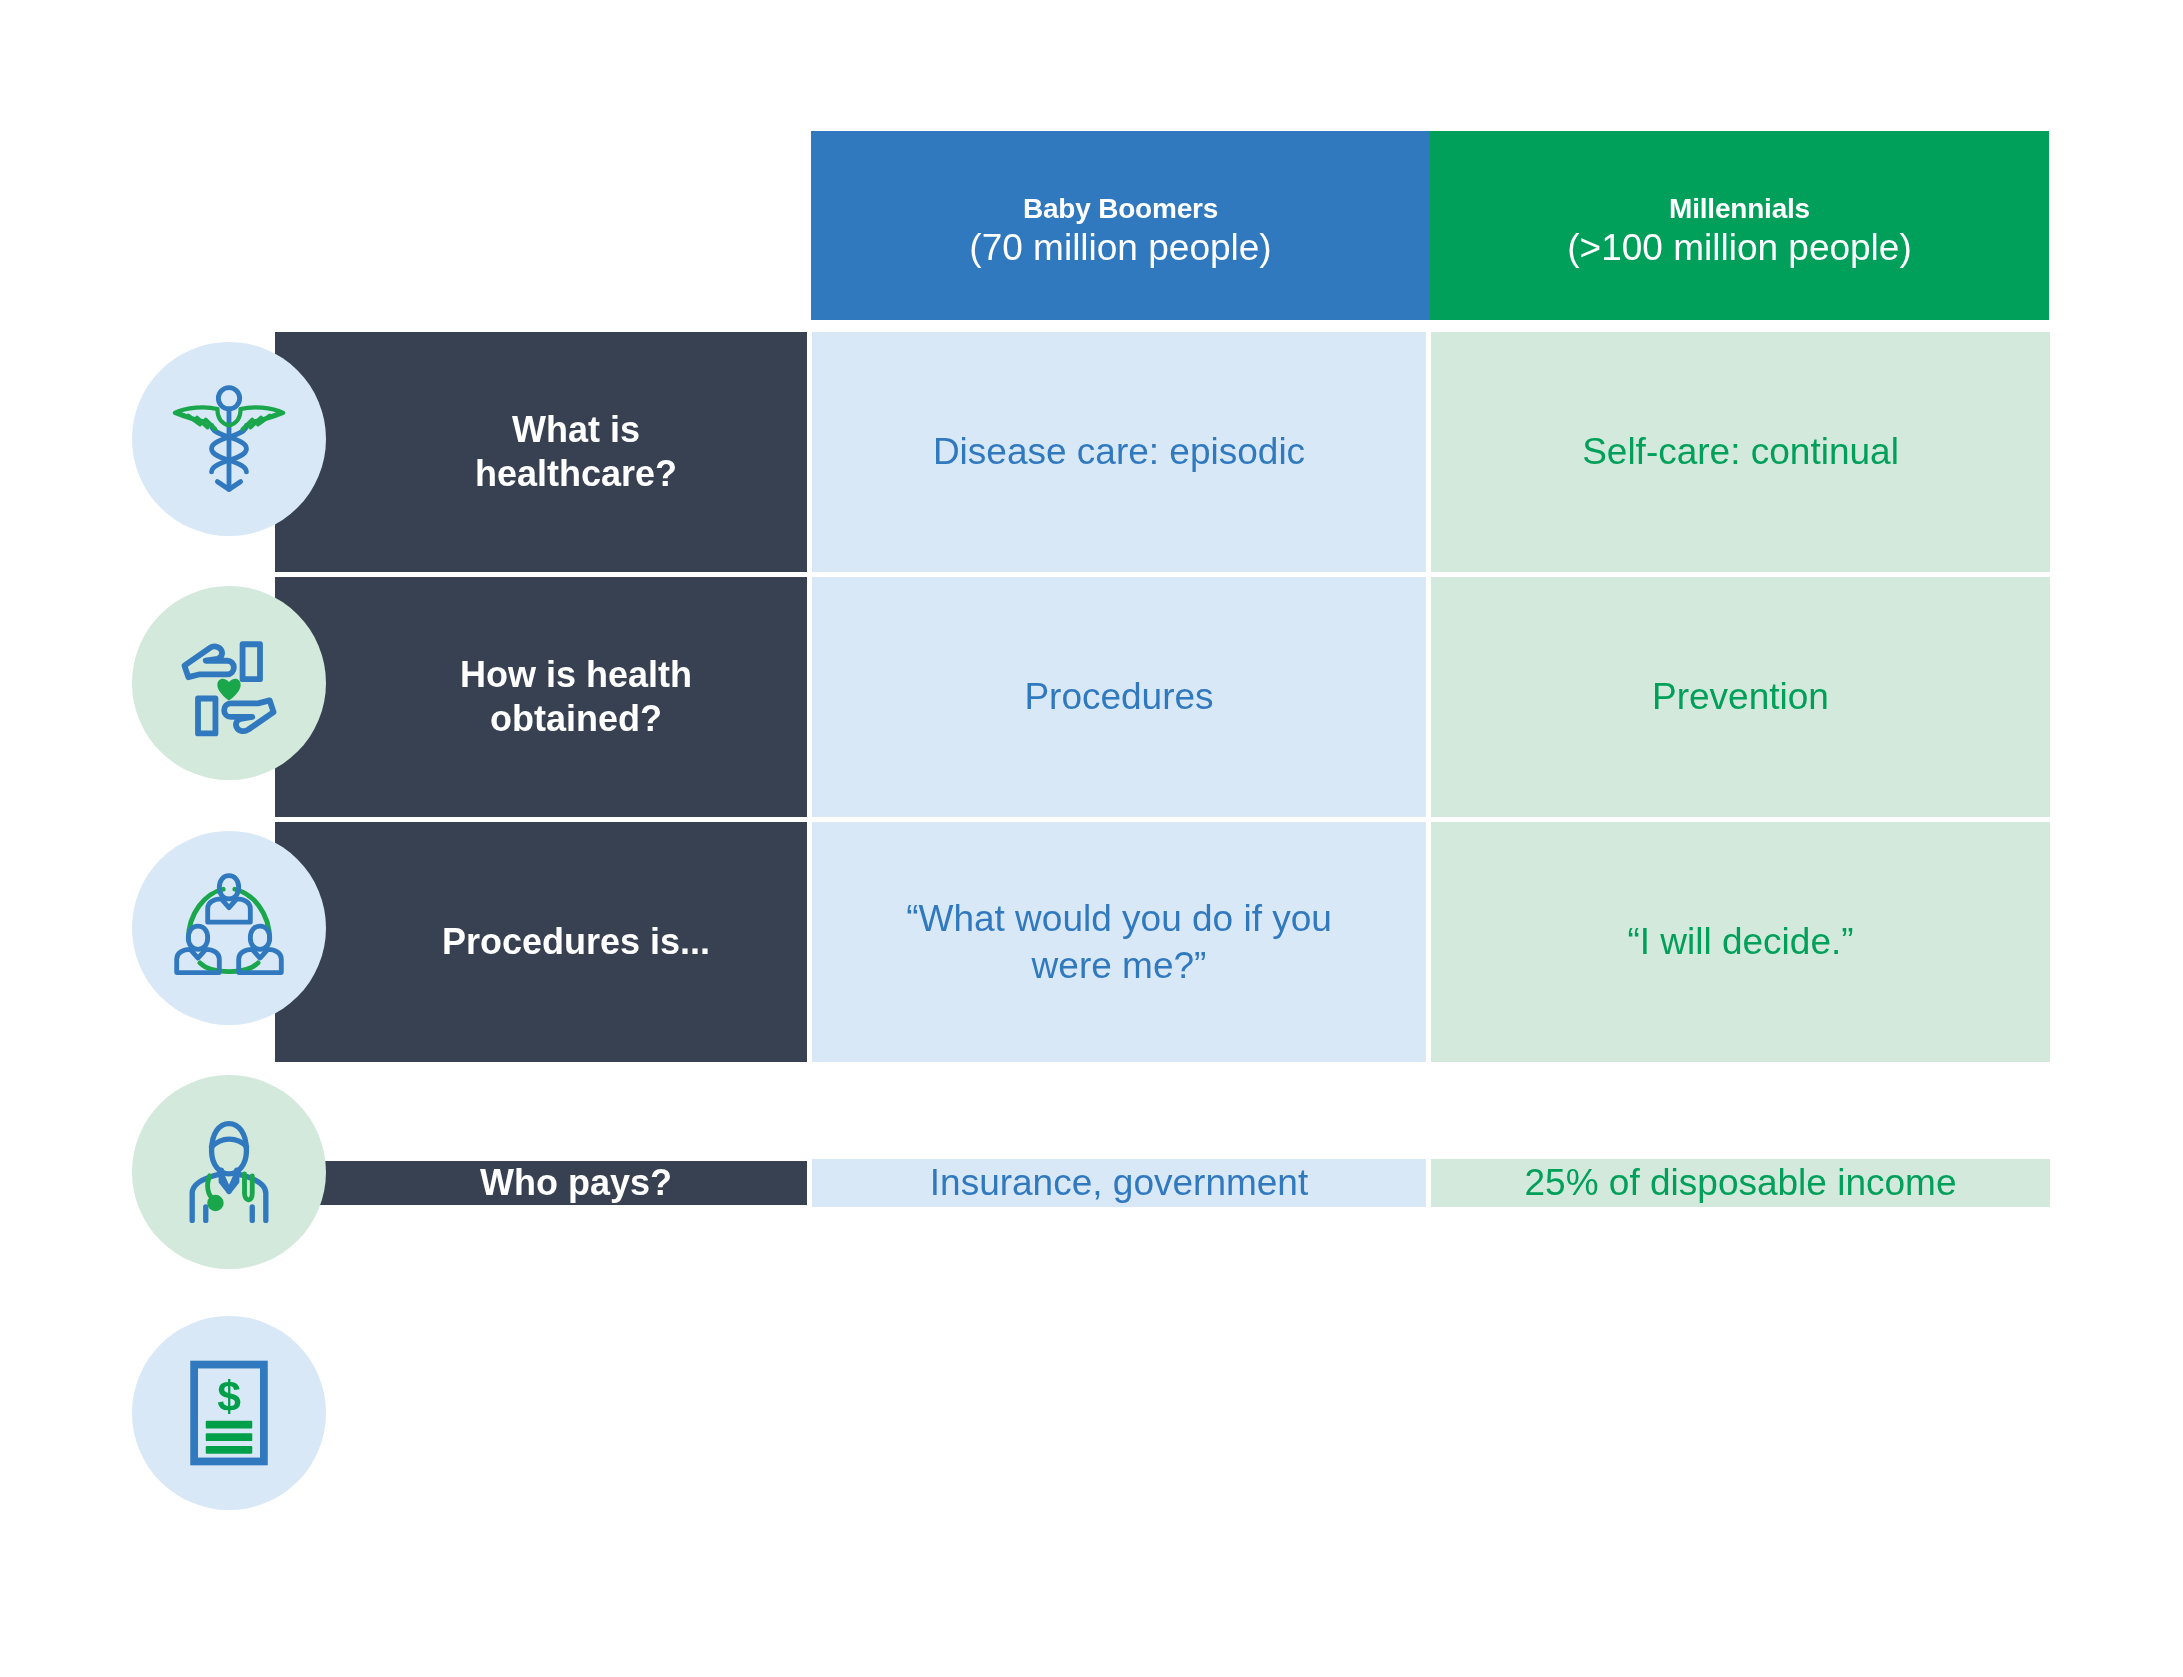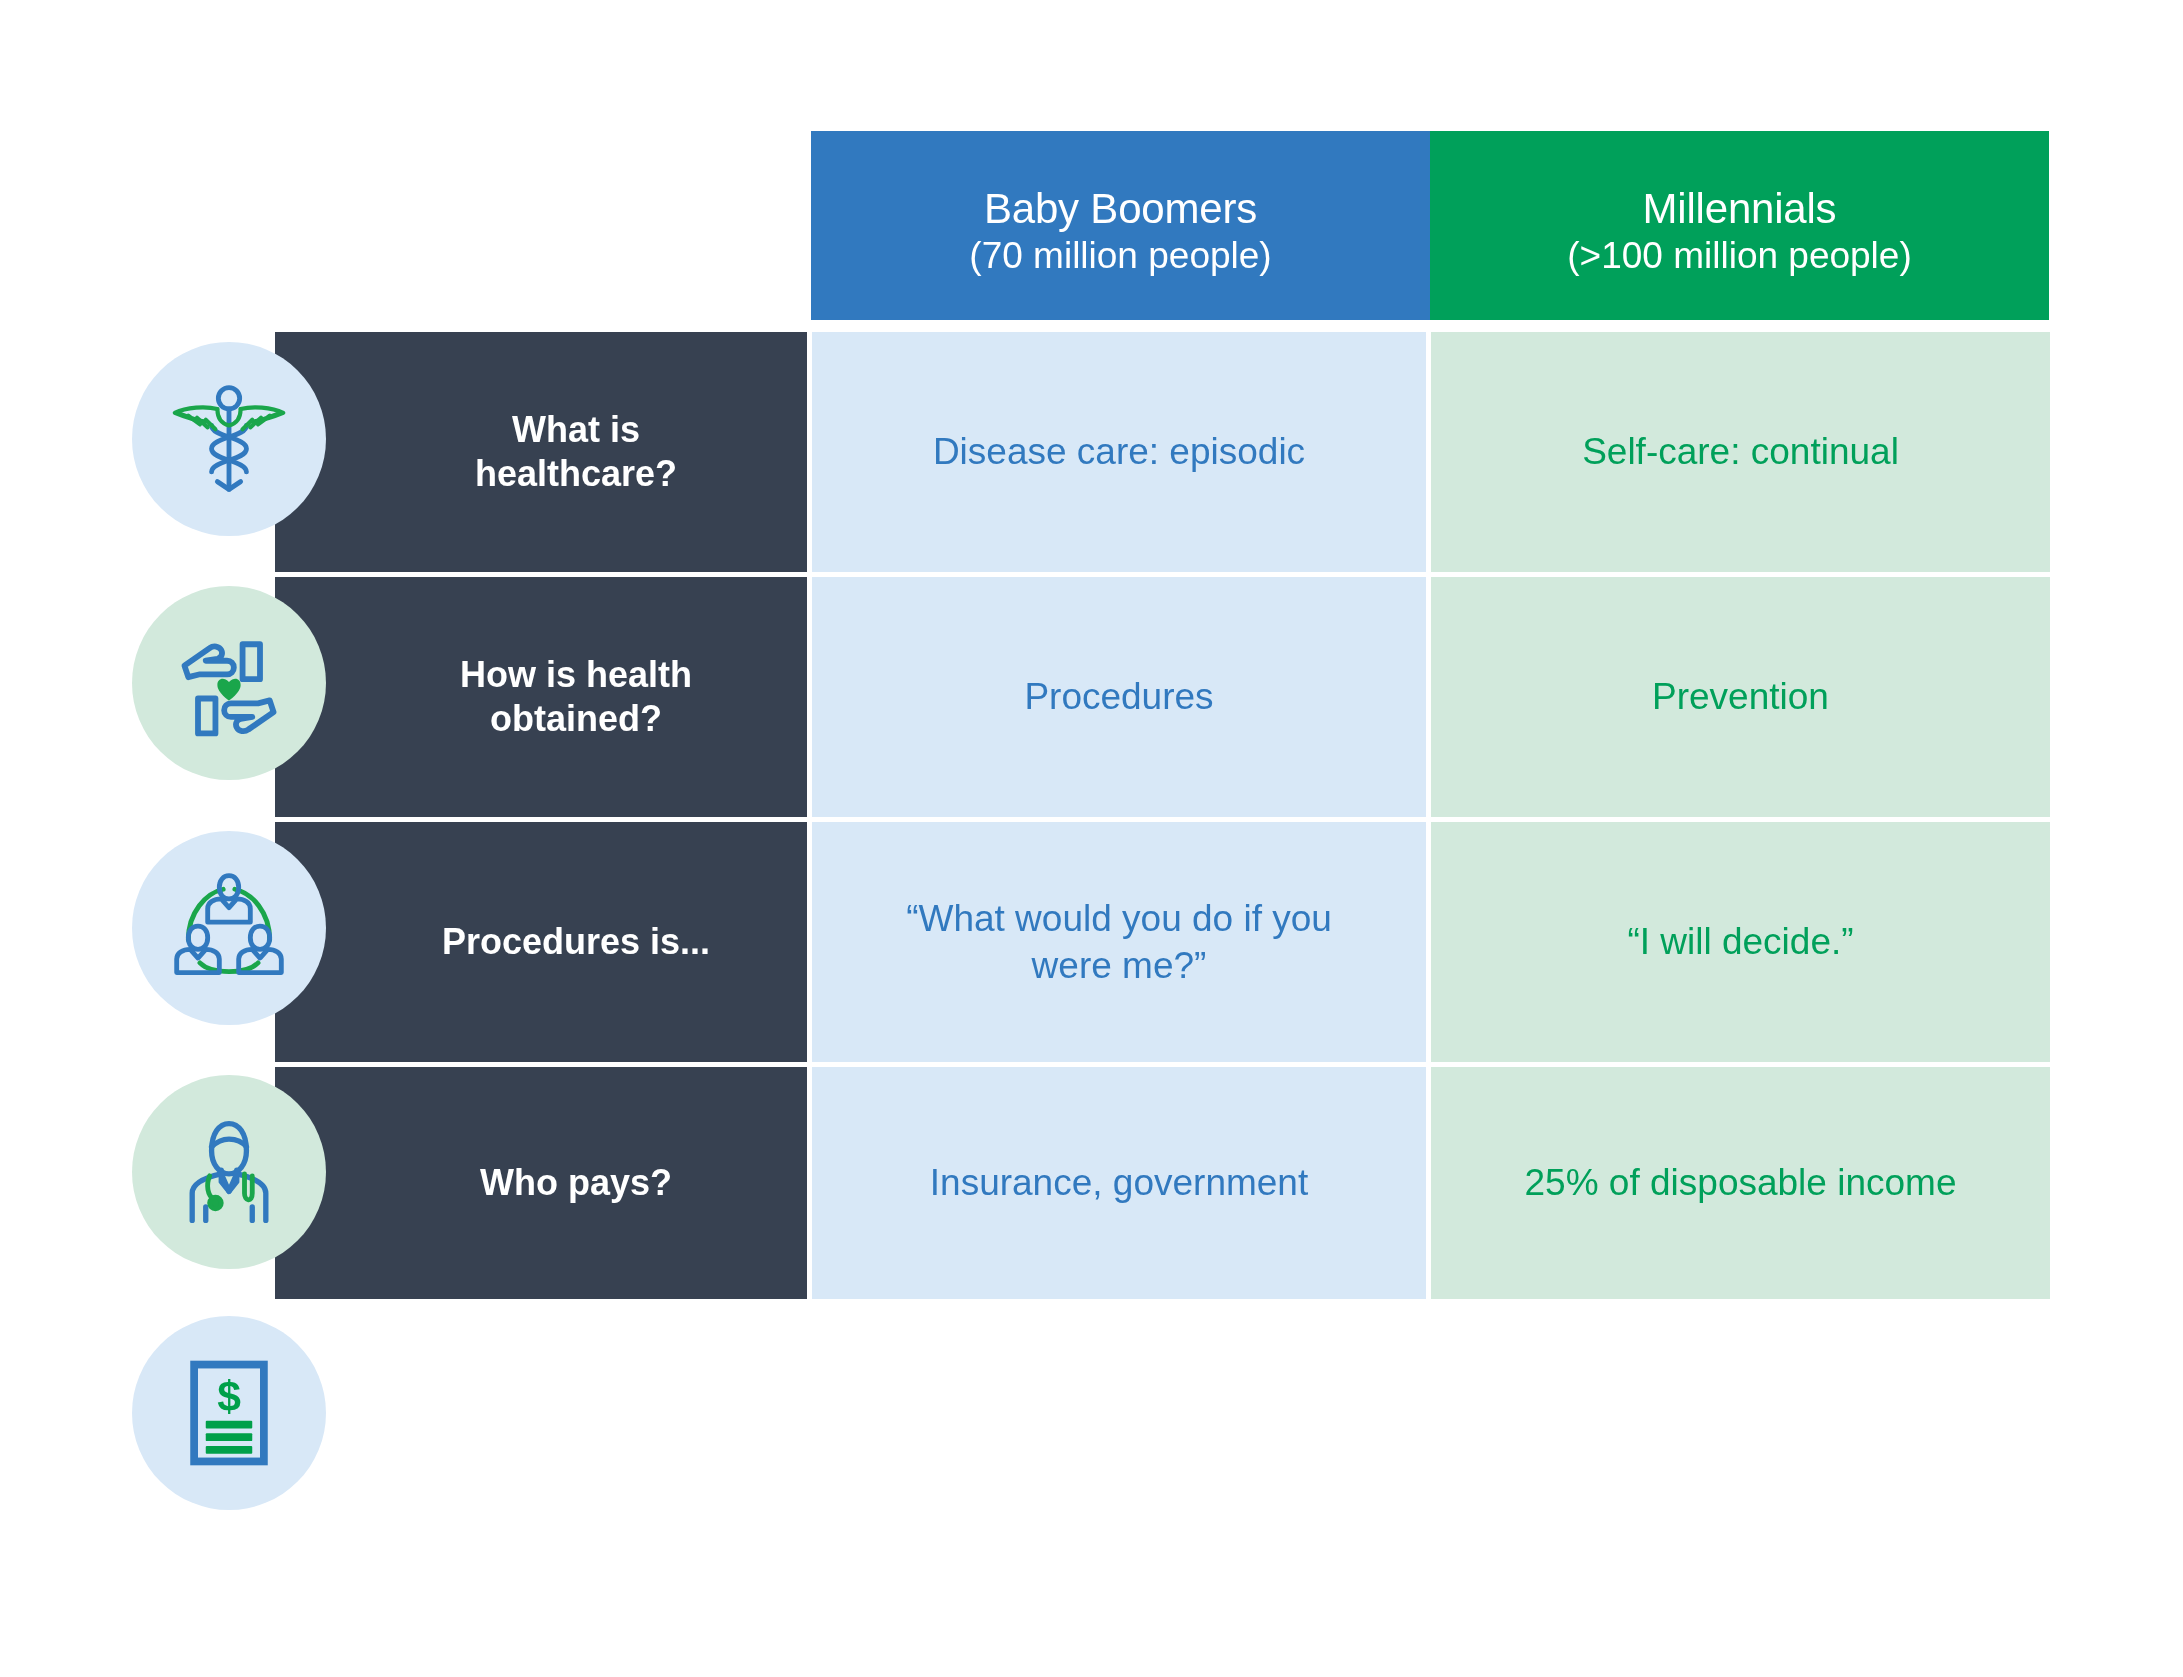--- a/index.html
+++ b/index.html
@@ -42,22 +42,22 @@
   }
   .header-cell.boomers {
     width: 619px;
     background: #3179bf;
   }
   .header-cell.millennials {
     width: 619px;
     background: #00a05a;
   }
   .header-title {
-    font-size: 42px;
-    font-weight: normal;
+    font-size: 28px;
+    font-weight: bold;
     letter-spacing: -0.2px;
     margin-top: 11px;
   }
   .header-sub {
     font-size: 37px;
     font-weight: normal;
     margin-top: 2.9px;
   }
 
   
@@ -119,21 +119,21 @@
     line-height: 1.28;
     padding: 0 33px;
     box-sizing: border-box;
   }
 
   
   .row.r0 { height: 245px; }
   .row.r1 { height: 245px; }
   .row.r2 { height: 245px; }
   .row.r3 { height: 245px; }
-  .row.r4 { height: 232px; }
+  .row.r4 { height: 232px; align-items: center; }
 
   
   .icon-badge {
     position: absolute;
     width: 194px;
     height: 194px;
     border-radius: 50%;
     display: flex;
     align-items: center;
     justify-content: center;

